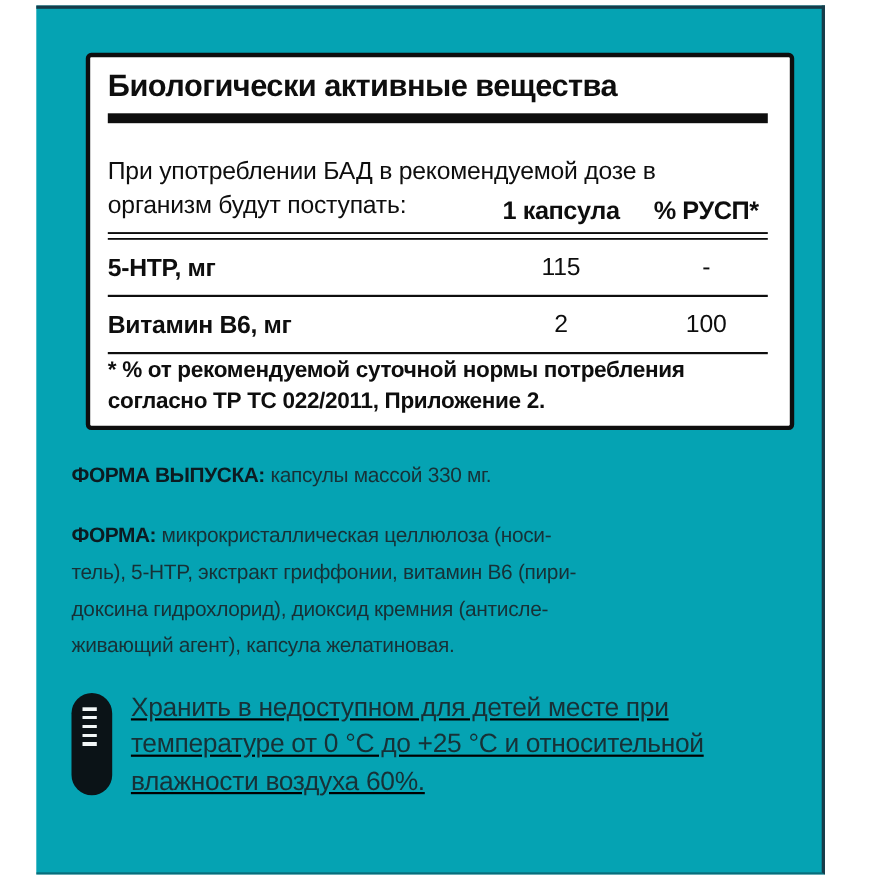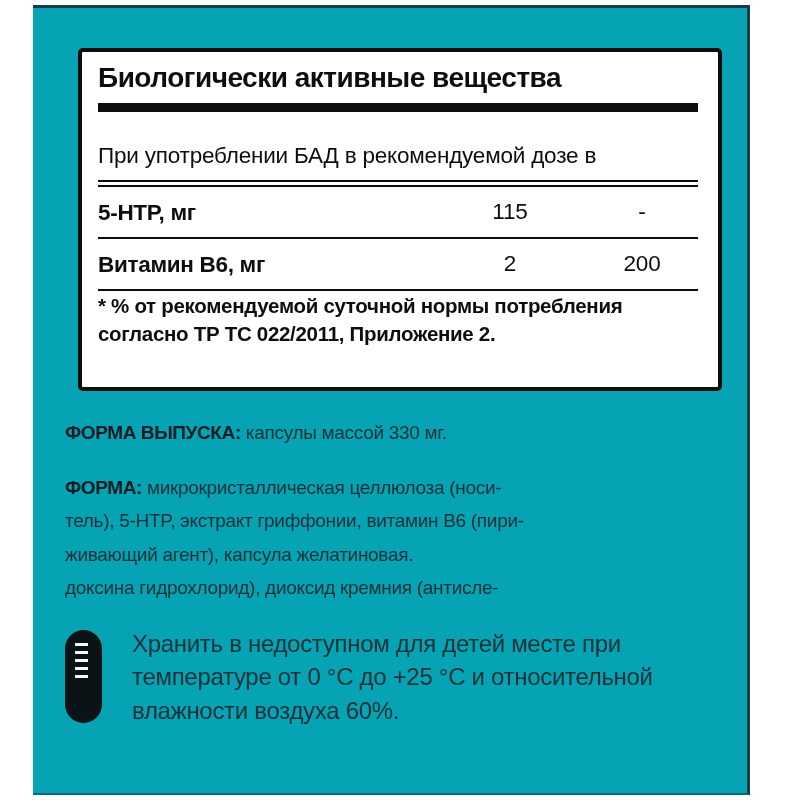--- a/index.html
+++ b/index.html
@@ -100,21 +100,22 @@
   }
   .teal-text b{
     color:var(--teal_text_bold);
     font-weight:700;
     letter-spacing:-0.4px;
   }
   .comp{margin-top:21px;}
   .storage{
     margin:22px 28px 0 32px;
     display:flex;
-    gap:30px;
+    gap:17px;
+    text-decoration:underline;
   }
   .thermo{
     flex:none;
     width:37px; height:93px;
     background:#0b1317;
     border-radius:19px;
     position:relative;
     margin-top:3px;
   }
   .thermo::after{
@@ -135,56 +136,61 @@
 <body>
 
 <div class="panel">
 
   <div class="box">
     <div class="box-title">Биологически активные вещества</div>
     <div class="title-bar"></div>
 
     <div class="intro1">При употреблении БАД в рекомендуемой дозе в</div>
 
+    <div class="hdr-row">
+      <div class="cell-name">организм будут поступать:</div>
+      <div class="cell-c2 hdr">1 капсула</div>
+      <div class="cell-c3 hdr">% РУСП*</div>
+    </div>
 
     <div class="rule-double"></div>
 
     <div class="trow">
       <div class="cell-name row-name">5-HTP, мг</div>
       <div class="cell-c2">115</div>
       <div class="cell-c3">-</div>
     </div>
 
     <div class="rule"></div>
 
     <div class="trow">
       <div class="cell-name row-name">Витамин B6, мг</div>
       <div class="cell-c2">2</div>
-      <div class="cell-c3">200</div>
+      <div class="cell-c3">100</div>
     </div>
 
     <div class="rule"></div>
 
     <div class="footnote">
       <span class="block">* % от рекомендуемой суточной нормы потребления</span>
       <span class="block">согласно ТР ТС 022/2011, Приложение 2.</span>
     </div>
   </div>
 
   <p class="teal-text">
     <b>ФОРМА ВЫПУСКА:</b>
     <span>капсулы массой 330 мг.</span>
   </p>
 
   <p class="teal-text comp">
     <b>ФОРМА:</b>
     <span>микрокристаллическая целлюлоза (носи-</span>
     <span class="block">тель), 5-HTP, экстракт гриффонии, витамин B6 (пири-</span>
+    <span class="block">доксина гидрохлорид), диоксид кремния (антисле-</span>
     <span class="block">живающий агент), капсула желатиновая.</span>
-    <span class="block">доксина гидрохлорид), диоксид кремния (антисле-</span>
   </p>
 
   <div class="storage">
     <div class="thermo"></div>
     <div class="storage-text">
       <span class="block">Хранить в недоступном для детей месте при</span>
       <span class="block">температуре от 0 °C до +25 °C и относительной</span>
       <span class="block">влажности воздуха 60%.</span>
     </div>
   </div>

